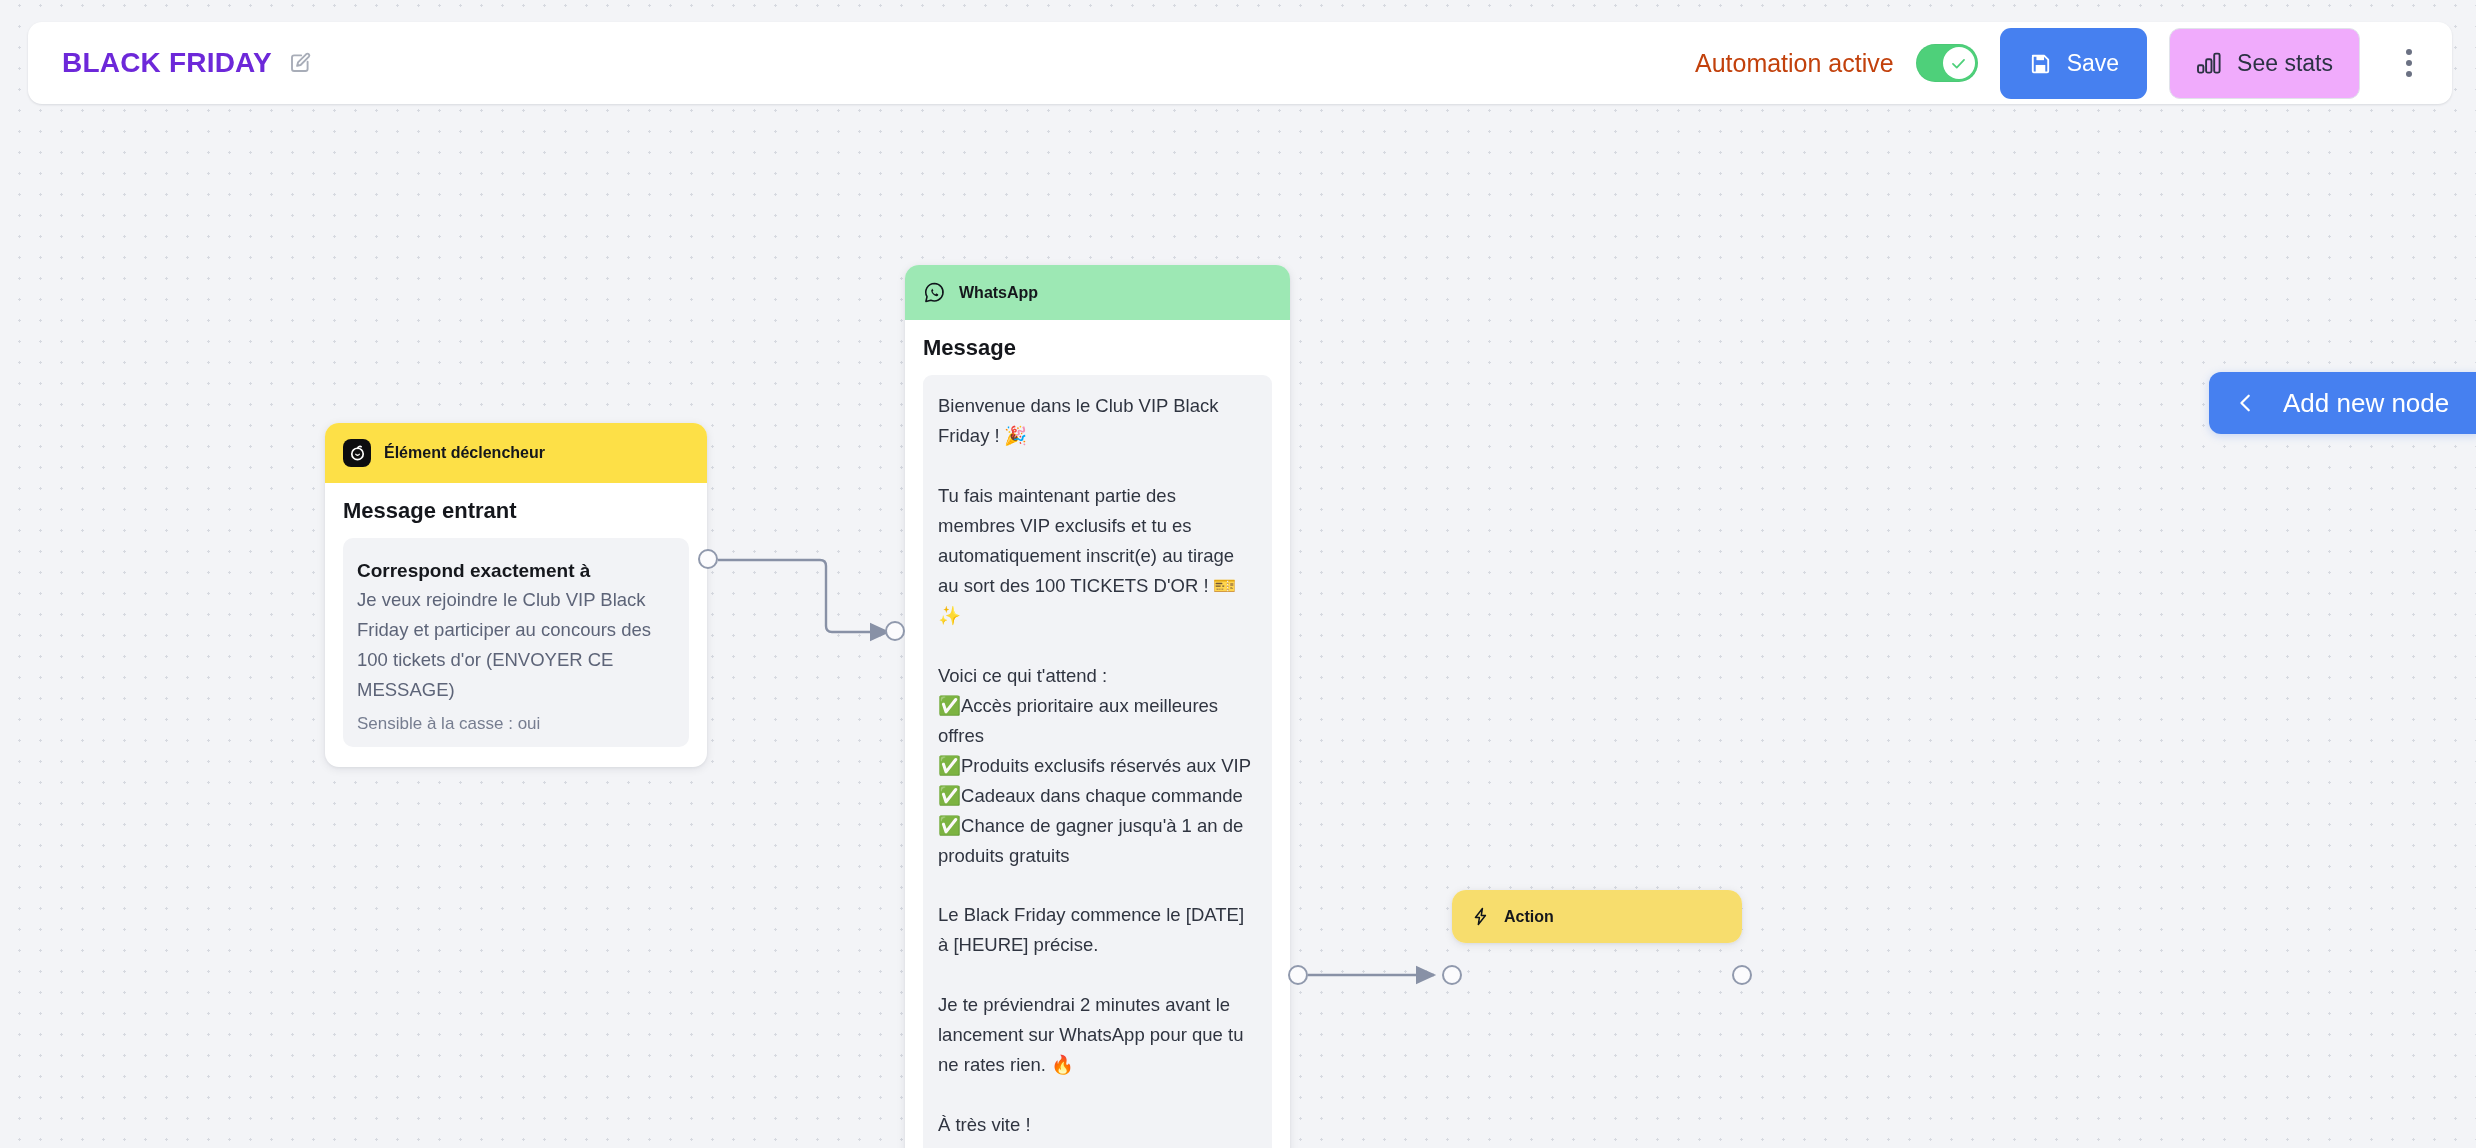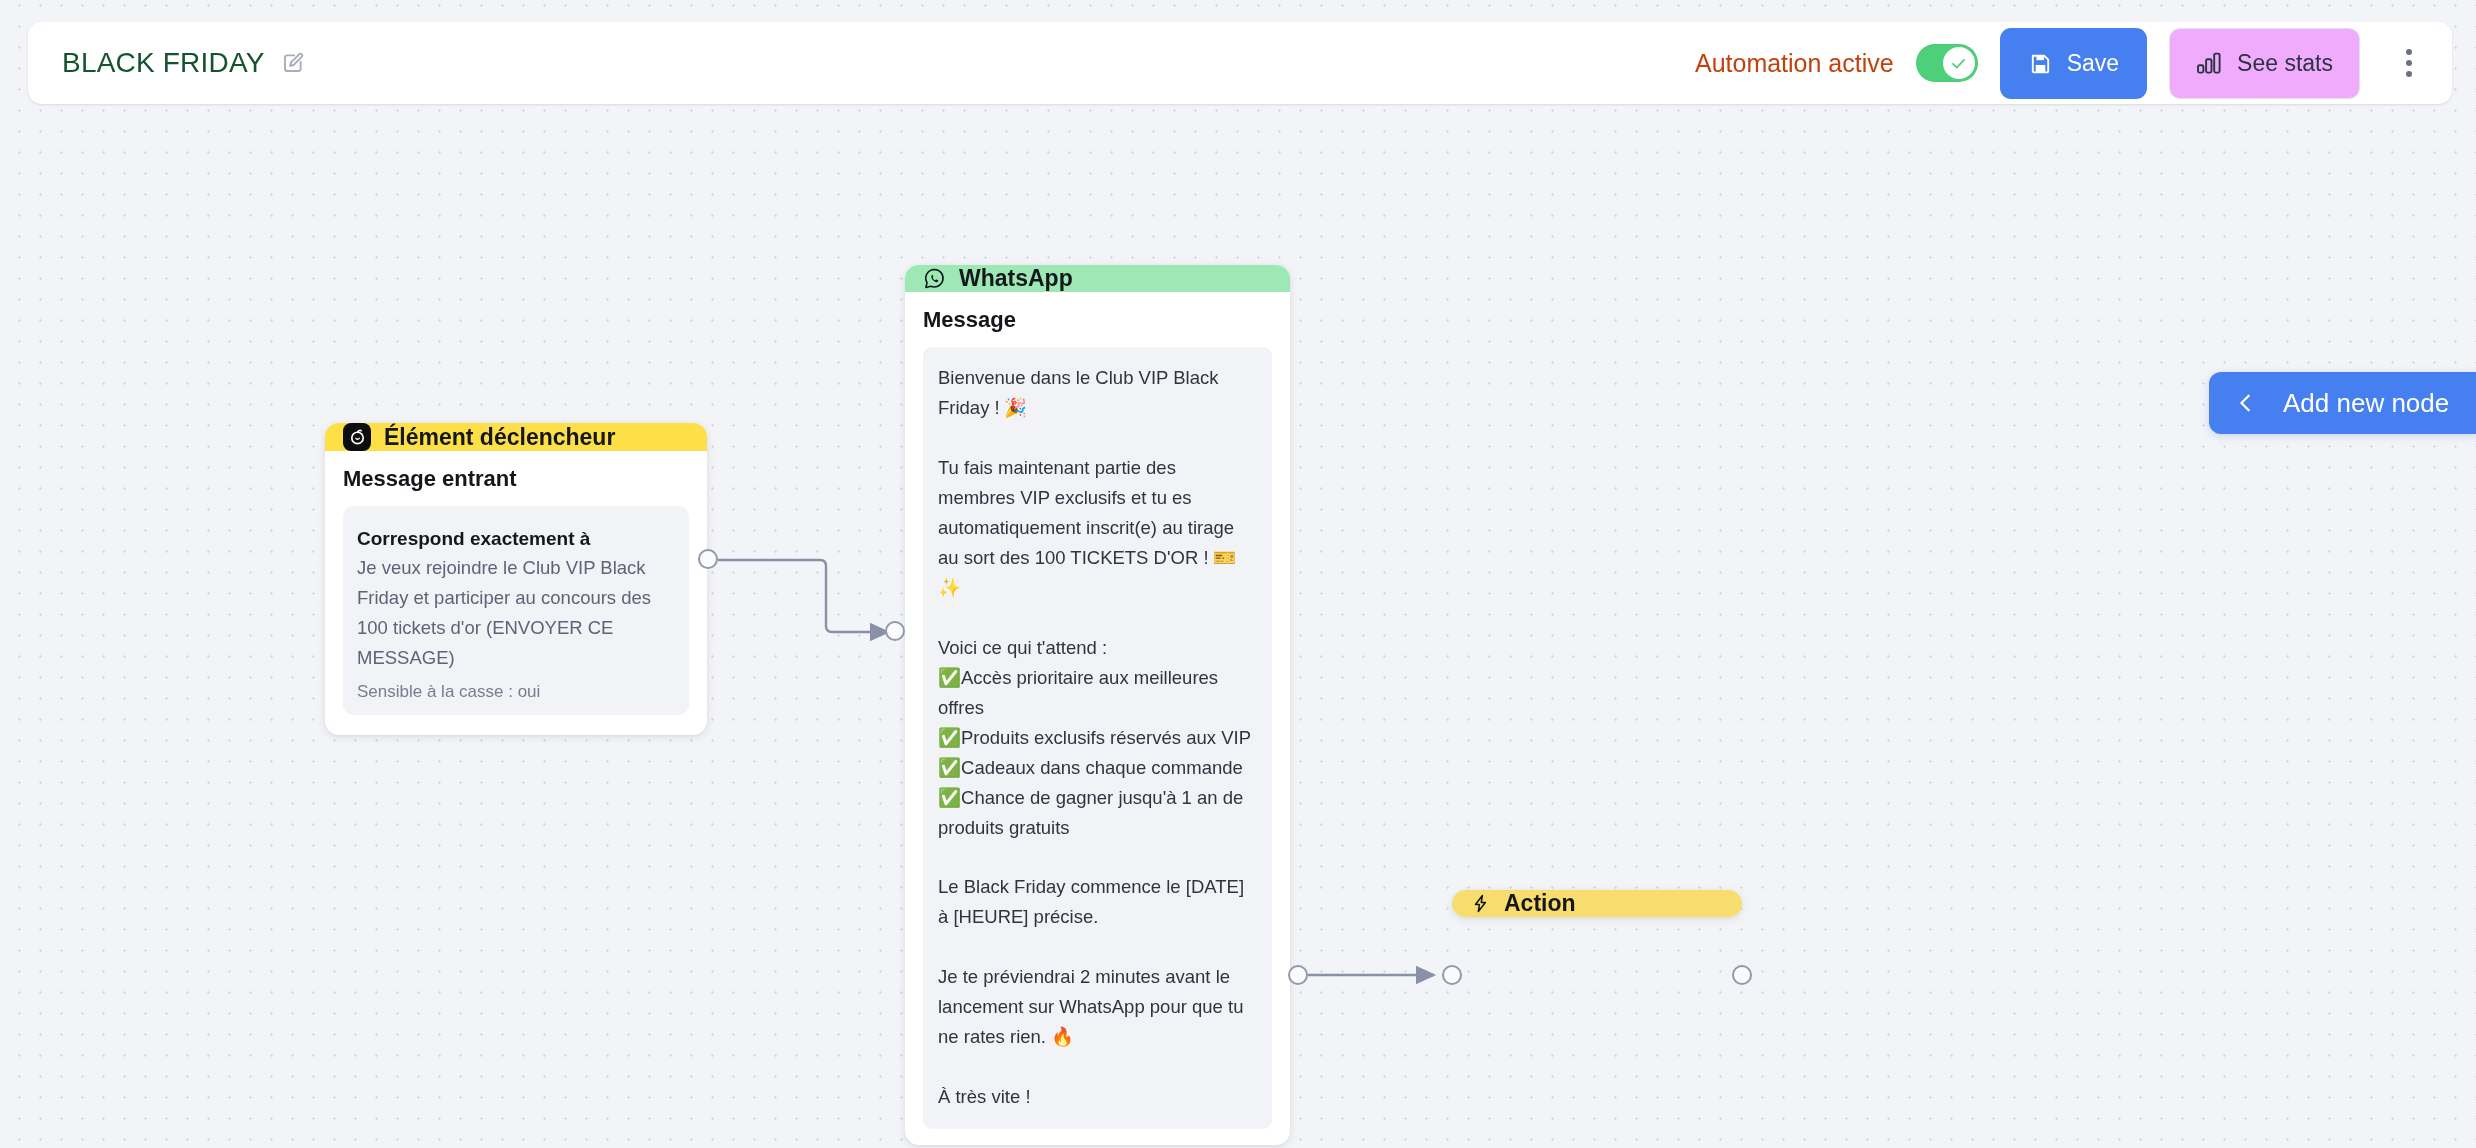--- a/index.html
+++ b/index.html
@@ -33,23 +33,23 @@
     border-radius: 14px;
     box-shadow: 0 1px 3px rgba(16,24,40,.08), 0 1px 2px rgba(16,24,40,.04);
     display: flex;
     align-items: center;
     padding: 0 22px 0 34px;
     z-index: 30;
   }
   #title-group { display: flex; align-items: center; gap: 16px; }
   #page-title {
     font-size: 28px;
-    font-weight: 400;
+    font-weight: 700;
     letter-spacing: .2px;
-    color: #14532d;
+    color: #6d28d9;
     white-space: nowrap;
   }
   .edit-icon { width: 24px; height: 24px; color: #a8adb8; display: block; flex: none; cursor: pointer; }
   #topbar-spacer { flex: 1 1 auto; }
   #topbar-right { display: flex; align-items: center; gap: 22px; }
 
   #automation-label {
     font-size: 25px;
     color: #c2410c;
     white-space: nowrap;
@@ -112,22 +112,22 @@
     border-radius: 14px;
     background: #ffffff;
     box-shadow: 0 2px 10px rgba(16,24,40,.09), 0 1px 3px rgba(16,24,40,.05);
     overflow: hidden;
     z-index: 10;
   }
   .node-header {
     display: flex;
     align-items: center;
     gap: 13px;
-    padding: 0 18px;
-    font-size: 23px;
+    padding: 16px 18px;
+    font-size: 16px;
     font-weight: 700;
     color: #15171c;
   }
   .node-body { padding: 15px 18px 20px 18px; }
   .node-heading {
     font-size: 22px;
     font-weight: 700;
     color: #15171c;
     margin-bottom: 14px;
   }

